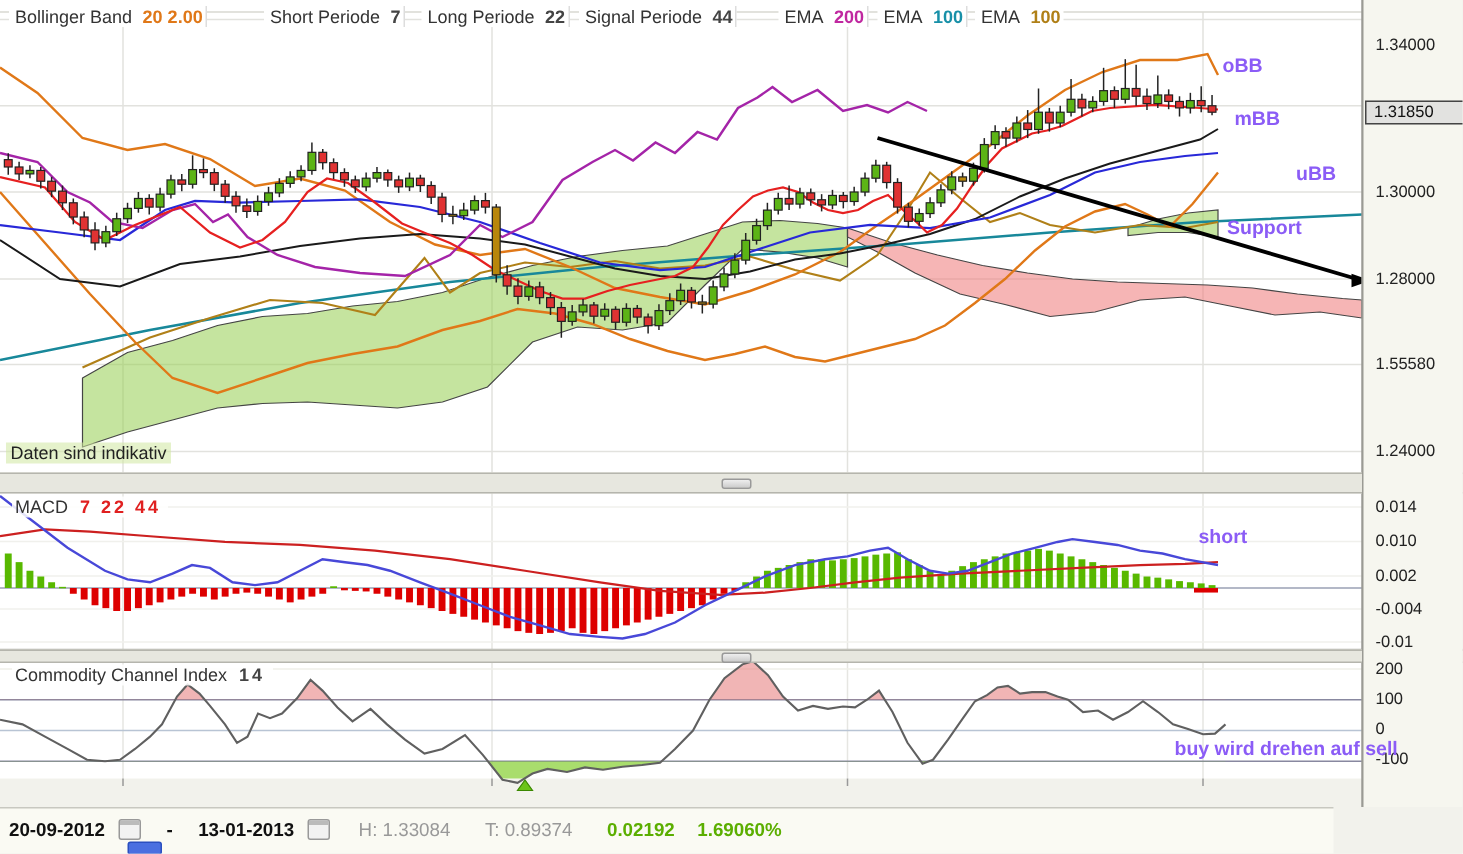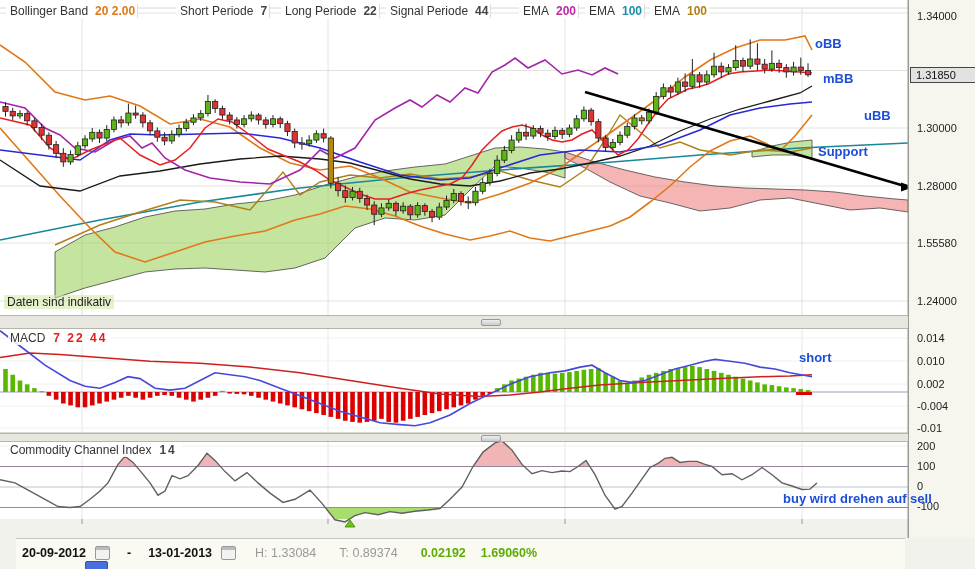--- a/index.html
+++ b/index.html
@@ -6,30 +6,30 @@
   body{font-family:"Liberation Sans","DejaVu Sans",sans-serif;background:#e9e9e2;}
   #app{position:relative;width:975px;height:569px;background:#f2f2ec;overflow:hidden;}
   #chart-svg{position:absolute;left:0;top:0;}
   .hdr{position:absolute;top:4px;left:0;width:908px;height:18px;font-size:12px;color:#333;white-space:nowrap;z-index:5;}
   .hdr-group{position:absolute;top:0;background:#fff;padding:0 2px 0 4px;border-right:1px solid #ddd;}
   .hdr-group .val{margin-left:7px;font-weight:bold;}
   .v-orange{color:#e07818;} .v-dark{color:#444;}
   .v-mag{color:#c028a0;} .v-teal{color:#1890a8;} .v-dy{color:#b08018;} .v-red{color:#e02020;}
   .panel-hdr{position:absolute;font-size:12px;color:#333;background:rgba(255,255,255,.85);padding:0 5px 0 2px;z-index:5;white-space:nowrap;}
   .panel-hdr .val{margin-left:8px;font-weight:bold;letter-spacing:2px;}
-  .annot{position:absolute;font-size:13px;font-weight:bold;color:#1d4ed8;z-index:6;white-space:nowrap;}
+  .annot{position:absolute;font-size:13px;font-weight:bold;color:#8b5cf6;z-index:6;white-space:nowrap;}
   .note{position:absolute;font-size:12px;color:#222;background:rgba(208,232,160,.55);padding:0 3px;z-index:6;}
   .axis-col{position:absolute;left:908px;top:0;width:67px;height:538px;background:#f6f6ef;border-left:1px solid #9a9a94;z-index:4;}
   .axis-label{position:absolute;left:8px;font-size:11px;color:#222;white-space:nowrap;}
   .price-box{position:absolute;left:1px;width:62px;height:14px;line-height:14px;border:1px solid #444;background:#e2e2e0;font-size:11px;color:#111;padding-left:5px;z-index:5;}
   .splitter{position:absolute;left:0;width:975px;background:#e7e7df;border-top:1px solid #b5b5ad;border-bottom:1px solid #b5b5ad;z-index:3;}
   .grip{position:absolute;left:481px;width:18px;height:5px;border:1px solid #999;border-radius:2px;background:linear-gradient(#eee,#ccc);}
   .month-strip{position:absolute;left:0;top:519px;width:975px;height:19px;background:#ededE5;border-top:1px solid #b0b0a8;z-index:3;}
   .month-label{position:absolute;top:3px;font-size:11px;color:#333;}
-  .footer{position:absolute;left:16px;top:538px;width:889px;height:31px;background:#fafaf3;border-top:1px solid #c8c8c0;z-index:4;font-size:12.5px;}
+  .footer{position:absolute;left:0;top:538px;width:889px;height:31px;background:#fafaf3;border-top:1px solid #c8c8c0;z-index:4;font-size:12.5px;}
   .footer-row{position:absolute;left:6px;top:7px;display:flex;align-items:center;gap:9px;white-space:nowrap;}
   .f-date{font-weight:bold;color:#111;}
   .f-gray{color:#999;}
   .f-green{color:#5bae00;font-weight:bold;}
   .cal{display:inline-block;width:13px;height:12px;border:1px solid #999;background:#f2f2f2;position:relative;border-radius:2px;}
   .cal:before{content:"";position:absolute;left:0;top:0;right:0;height:3px;background:#bbb;}
   .scroll-thumb{position:absolute;left:85px;top:561px;width:21px;height:7px;background:#4a6fe0;border:1px solid #2a4fc0;border-radius:2px;z-index:6;}
 </style>
 </head>
 <body>
@@ -478,21 +478,21 @@
   </div>
   <div class="panel-hdr" style="left:8px;top:443px">
     <span>Commodity Channel Index</span><span class="val v-dark">14</span>
   </div>
 
   <div class="axis-col">
     <div id="axis-main"></div>
     <div class="price-box" id="cur-price" style="top: 67px;">1.31850</div>
     <div id="axis-macd"></div>
     <div id="axis-cci"></div>
-  <div class="axis-label" style="top: 10px; text-align: center;">1.34000</div>
+  <div class="axis-label" style="top: 24px; text-align: center;">1.34000</div>
       <div class="axis-label" style="top: 122px;">1.30000</div>
       <div class="axis-label" style="top: 180px;">1.28000</div>
       <div class="axis-label" style="top: 237px;">1.55580</div>
       <div class="axis-label" style="top: 295px;">1.24000</div>
       <div class="axis-label" style="top: 332px;">0.014</div>
       <div class="axis-label" style="top: 355px;">0.010</div>
       <div class="axis-label" style="top: 378px;">0.002</div>
       <div class="axis-label" style="top: 400px;">-0.004</div>
       <div class="axis-label" style="top: 422px;">-0.01</div>
       <div class="axis-label" style="top: 440px;">200</div>

